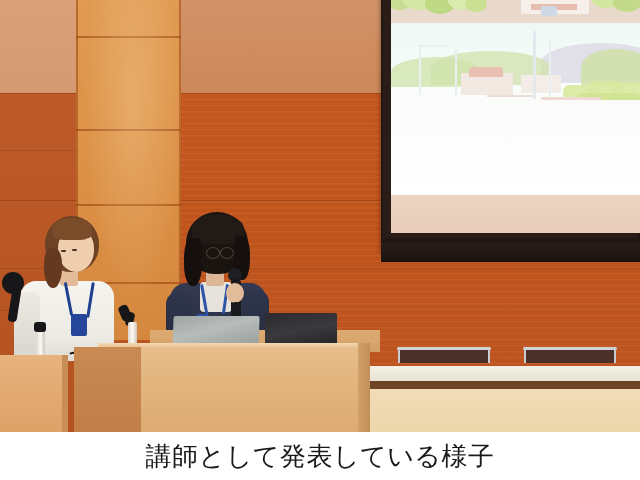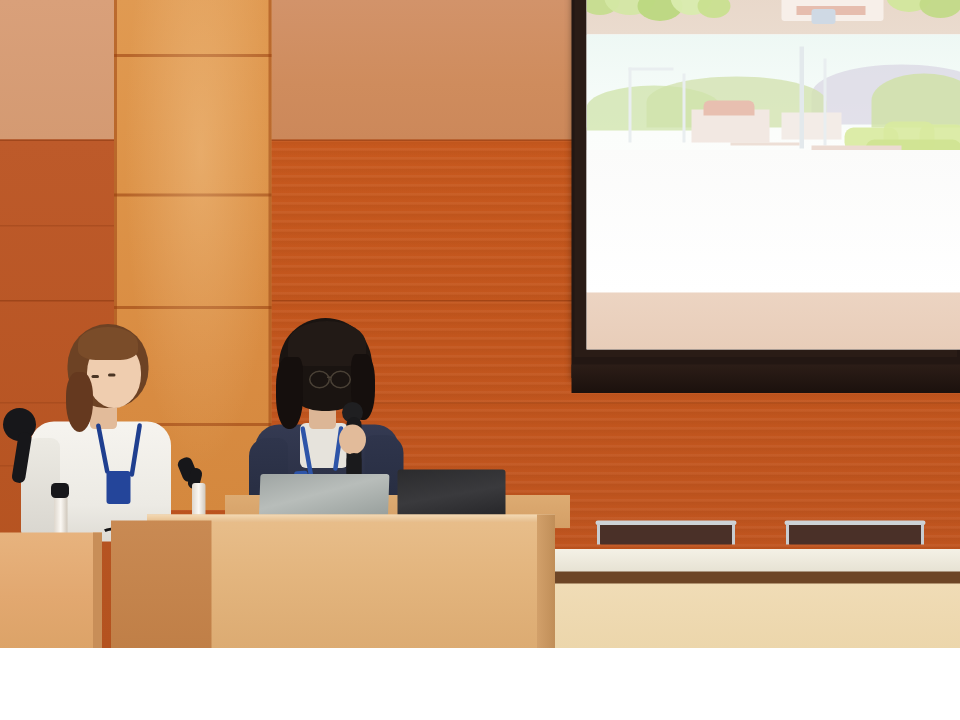--- a/index.html
+++ b/index.html
@@ -286,14 +286,17 @@
 
     <div class="podium-c"></div>
     <div class="podium-c-top"></div>
     <div class="podium-c-right"></div>
     <div class="podium-b"></div>
     <div class="podium-a"></div>
     <div class="podium-a-edge"></div>
 
   </div>
 
+  <div id="caption-area">
+    <div id="caption-text">講師として発表している様子</div>
+  </div>
 
 </div>
 
 </body></html>

